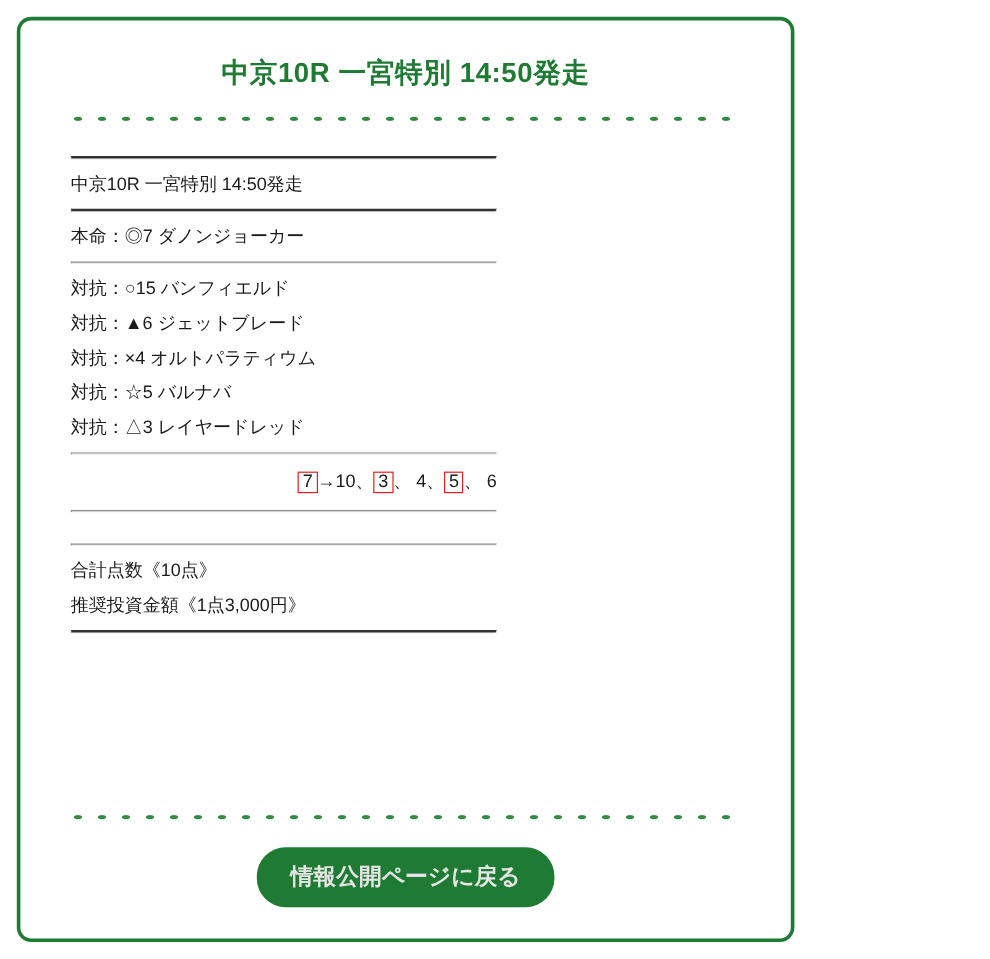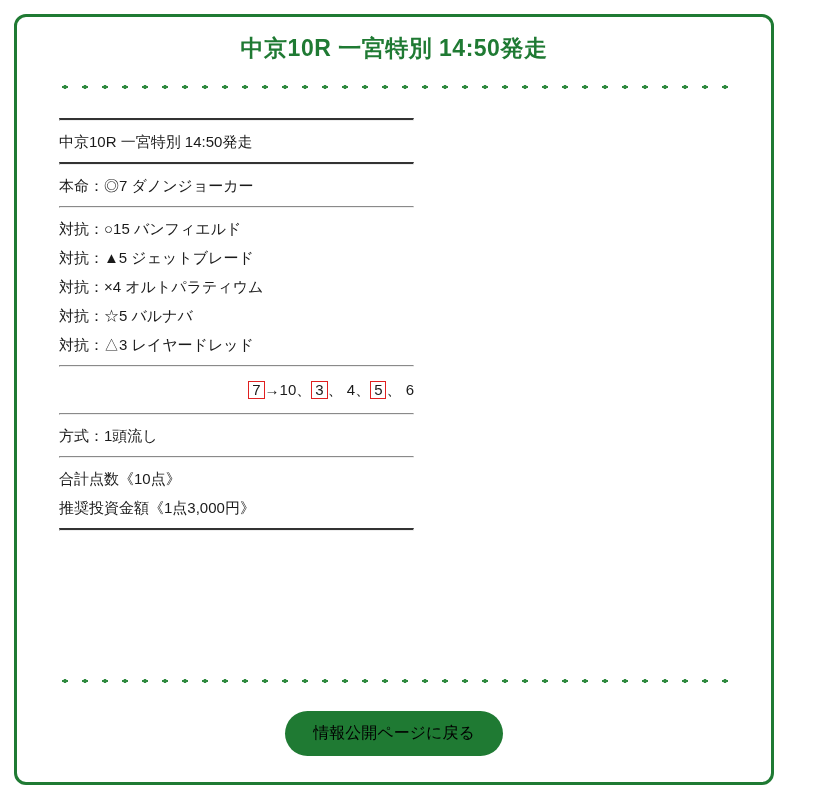--- a/index.html
+++ b/index.html
@@ -18,26 +18,26 @@
   .page {
     box-sizing: border-box;
     width: 825px;
     height: 799px;
     padding: 14px 14px;
     background: #ffffff;
   }
 
   .card {
     box-sizing: border-box;
-    width: 760px;
+    width: 648px;
     height: 771px;
     border: 3px solid #1f7a33;
     border-radius: 12px;
     background: #ffffff;
-    padding: 4px 28px 0 28px;
+    padding: 16px 28px 0 28px;
     position: relative;
   }
 
   .title {
     text-align: center;
     color: #1f7a33;
     font-size: 23px;
     font-weight: bold;
     letter-spacing: 0.5px;
     margin: 12px 0 18px 0;
@@ -113,23 +113,23 @@
     position: absolute;
     left: 0;
     right: 0;
     bottom: 26px;
     text-align: center;
   }
 
   .btn {
     display: inline-block;
     background: #1f7a33;
-    color: #000000;
-    font-size: 16px;
-    font-weight: normal;
+    color: #e5e5e5;
+    font-size: 19px;
+    font-weight: bold;
     padding: 12px 28px;
     border-radius: 24px;
     border: none;
     cursor: pointer;
     font-family: "Liberation Sans", sans-serif;
   }
 </style>
 </head>
 <body>
 
@@ -150,32 +150,31 @@
         </div>
         <hr class="rule-heavy">
 
         <div class="sect">
           <div class="line">本命：◎7 ダノンジョーカー</div>
         </div>
         <hr class="rule-light">
 
         <div class="sect">
           <div class="line">対抗：○15 バンフィエルド</div>
-          <div class="line">対抗：▲5 ジェットブレード</div>
+          <div class="line">対抗：▲6 ジェットブレード</div>
           <div class="line">対抗：×4 オルトパラティウム</div>
           <div class="line">対抗：☆5 バルナバ</div>
           <div class="line">対抗：△3 レイヤードレッド</div>
         </div>
         <hr class="rule-light">
 
         <div class="pick-row"><span class="boxnum">7</span><span>→</span><span>10、</span><span class="boxnum">3</span><span>、</span><span> 4、</span><span class="boxnum">5</span><span>、</span><span> 6</span></div>
 
         <hr class="rule-light">
         <div class="sect">
-          <div class="line">方式：1頭流し</div>
         </div>
         <hr class="rule-light">
 
         <div class="sect">
           <div class="line">合計点数《10点》</div>
           <div class="line">推奨投資金額《1点3,000円》</div>
         </div>
         <hr class="rule-heavy">
 
       </div>

